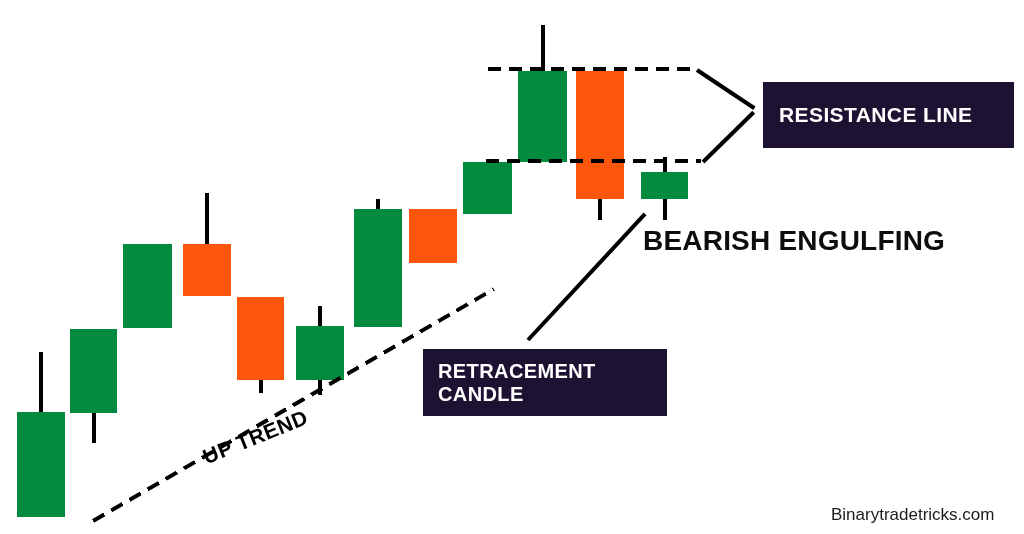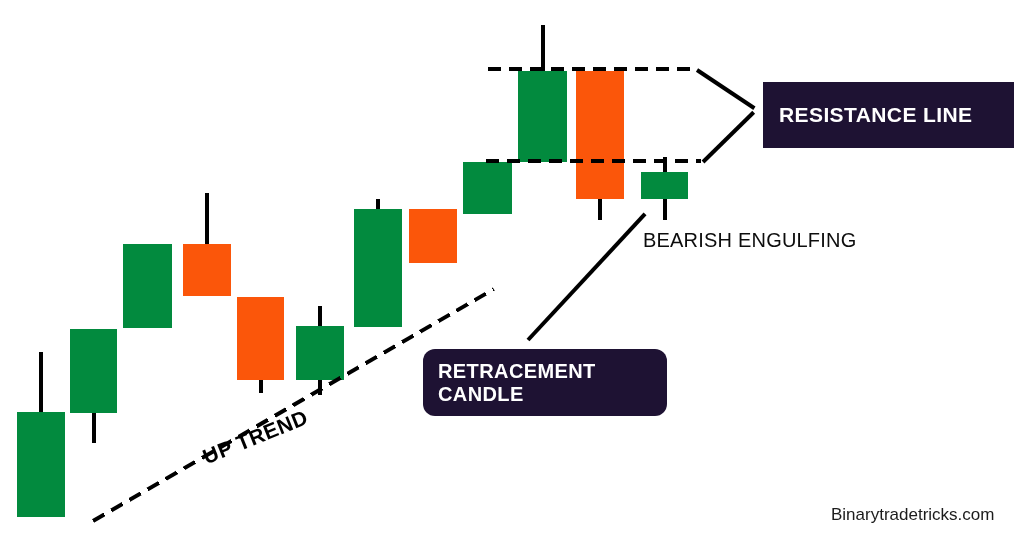--- a/index.html
+++ b/index.html
@@ -17,24 +17,24 @@
   .line.dashed{background:repeating-linear-gradient(90deg,#000000 0 13px,transparent 13px 21px);}
   .label-box{
     position:absolute;
     background:#1e1233;
     color:#ffffff;
     display:flex;align-items:center;
     font-weight:bold;
     letter-spacing:0.4px;
   }
   .label-box.resistance{left:763px;top:82px;width:251px;height:66px;font-size:21px;padding-left:16px;box-sizing:border-box;}
-  .label-box.retracement{left:423px;top:349px;width:244px;height:67px;font-size:20px;padding-left:15px;box-sizing:border-box;border-radius:12px;}
+  .label-box.retracement{left:423px;top:349px;width:244px;height:67px;font-size:20px;padding-left:15px;box-sizing:border-box;}
   .bearish-text{
     position:absolute;left:643px;top:228px;
-    font-weight:normal;font-size:20px;line-height:25px;color:#0d0d0d;
+    font-weight:bold;font-size:28px;line-height:25px;color:#0d0d0d;
     letter-spacing:0.2px;
   }
   .uptrend-text{
     position:absolute;left:204px;top:446px;
     font-weight:bold;font-size:21px;color:#000000;
     transform:rotate(-22deg);transform-origin:left center;
     letter-spacing:0.5px;
     white-space:nowrap;
   }
   .watermark{

